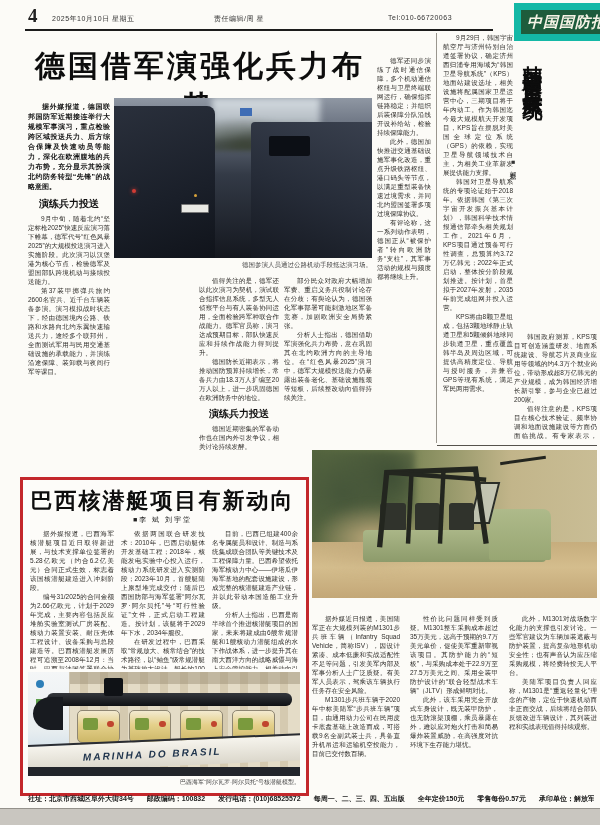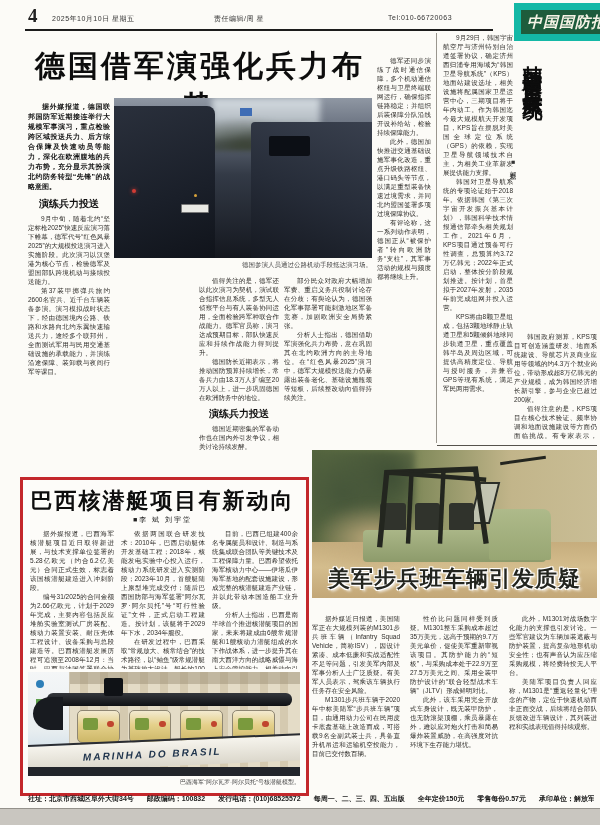--- a/index.html
+++ b/index.html
@@ -219,21 +219,20 @@
       <polyline points="6,48 10,6 60,4 66,46" fill="none" stroke="#23261f" stroke-width="3"></polyline>
       <polyline points="22,46 24,5" fill="none" stroke="#23261f" stroke-width="2.5"></polyline>
       <polyline points="40,46 42,4" fill="none" stroke="#23261f" stroke-width="2.5"></polyline>
       <line x1="10" y1="6" x2="66" y2="10" stroke="#23261f" stroke-width="2.5"></line>
     </svg>
     <div class="shape up-gun"></div>
     <div class="shape up-wheel" style="left:18%;"></div>
     <div class="shape up-wheel" style="left:44%;"></div>
     <div class="shape up-wheel" style="left:74%;width:40px;height:40px;bottom:6%;"></div>
   </div>
-  <div class="abs u-headline">美军步兵班车辆引发质疑</div>
   <div class="col u-col1">
       <p class="para">据外媒近日报道，美国陆军正在大规模列装的M1301步兵班车辆（Infantry Squad Vehicle，简称ISV），因设计紧凑、成本低廉和实战适配性不足等问题，引发美军内部及军事分析人士广泛质疑。有美军人员表示，驾乘该车辆执行任务存在安全风险。</p>
       <p class="para">M1301步兵班车辆于2020年中标美陆军“步兵班车辆”项目，由通用动力公司在民用皮卡底盘基础上改造而成，可搭载9名全副武装士兵，具备直升机吊运和运输机空投能力，目前已交付数百辆。</p>
     </div>
   <div class="col u-col2">
       <p class="para">性价比问题同样受到质疑。M1301整车采购成本超过35万美元，远高于预期的9.7万美元单价，促使美军重新审视该项目。其防护能力的“短板”，与采购成本处于22.9万至27.5万美元之间、采用全装甲防护设计的“联合轻型战术车辆”（JLTV）形成鲜明对比。</p>
       <p class="para">此外，该车采用完全开放式车身设计，既无装甲防护，也无防滚架顶棚，乘员暴露在外，难以应对炮火打击和简易爆炸装置威胁，在高强度对抗环境下生存能力堪忧。</p>
     </div>
   <div class="col u-col3">
       <p class="para">此外，M1301对战场数字化能力的支撑也引发讨论。一些军官建议为车辆加装遮蔽与防护装置，提高复杂地形机动安全性；也有声音认为应压缩采购规模，将经费转投无人平台。</p>

